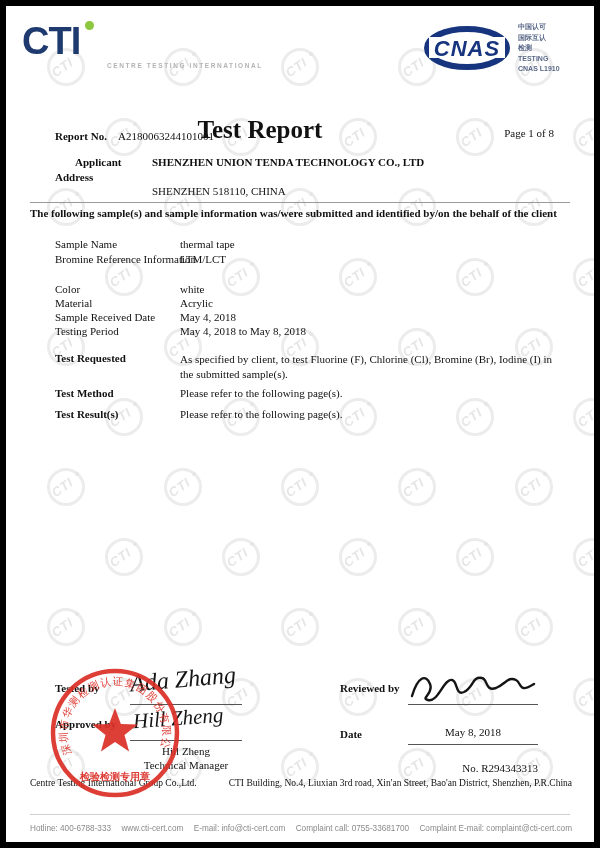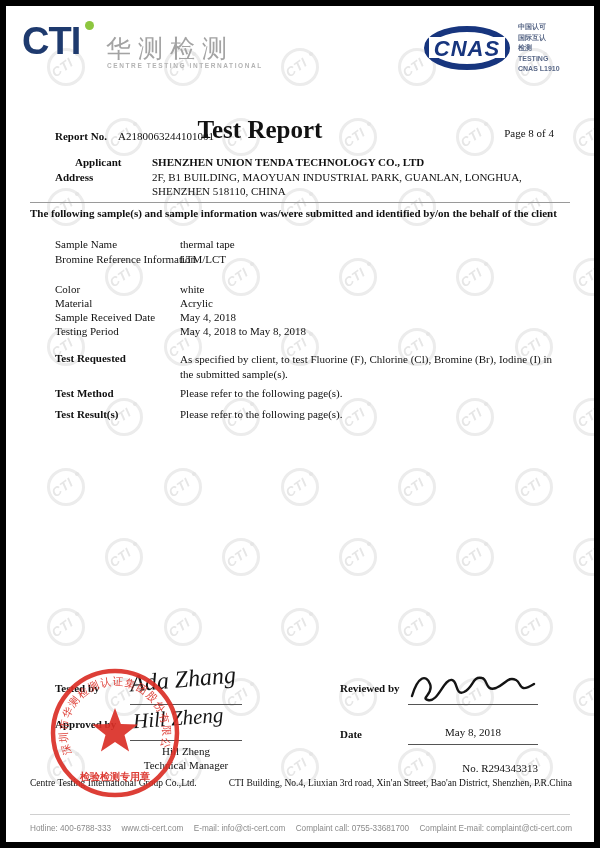--- a/index.html
+++ b/index.html
@@ -254,21 +254,20 @@
         <span>CTI</span>
       </div>
     </div>
 
   <div class="content">
 
     <div class="abs" style="left:16px;top:14px;">
       <span class="cti-word">CTI</span>
       <span class="cti-dot" style="left:63px;top:1px;"></span>
     </div>
-    <div class="abs cti-cn" style="left:100px;top:26px;">华测检测</div>
     <div class="abs cti-sub" style="left:101px;top:56px;">CENTRE TESTING INTERNATIONAL</div>
 
 
 
     <div class="abs" style="left:416px;top:18px;text-decoration:underline;">
       <svg width="90" height="50" viewBox="0 0 90 50">
         <ellipse cx="45" cy="24" rx="40" ry="19" fill="none" stroke="#17357e" stroke-width="6"></ellipse>
         <rect x="7" y="13" width="76" height="21" fill="#fff"></rect>
         <text x="45" y="32" text-anchor="middle" font-family="Liberation Sans,sans-serif" font-weight="bold" font-style="italic" font-size="22" fill="#17357e" letter-spacing="1">CNAS</text>
       </svg>
@@ -278,27 +277,26 @@
       <div>国际互认</div>
       <div>检测</div>
       <div>TESTING</div>
       <div>CNAS L1910</div>
     </div>
 
     <div class="abs title" style="left:0;top:78px;width:508px;margin-top:32px;">Test Report</div>
 
     <div class="abs lab" style="left:49px;top:124px;">Report No.</div>
     <div class="abs val" style="left:112px;top:124px;">A2180063244101001</div>
-    <div class="abs val" style="right:40px;top:121px;">Page 8 of 4</div>
+    <div class="abs val" style="right:40px;top:121px;">Page 1 of 8</div>
 
     <div class="abs lab" style="left:49px;top:150px;margin-left:20px;">Applicant</div>
     <div class="abs val" style="left:146px;top:150px;font-weight:bold;">SHENZHEN UNION TENDA TECHNOLOGY CO., LTD</div>
 
     <div class="abs lab" style="left:49px;top:165px;">Address</div>
-    <div class="abs val" style="left:146px;top:165px;">2F, B1 BUILDING, MAOYUAN INDUSTRIAL PARK, GUANLAN, LONGHUA,</div>
     <div class="abs val" style="left:146px;top:179px;">SHENZHEN 518110, CHINA</div>
 
     <div class="abs line" style="left:24px;right:24px;top:196px;"></div>
     <div class="abs statement" style="left:24px;top:200px;width:544px;">The following sample(s) and sample information was/were submitted and identified by/on the behalf of the client</div>
 
     <div class="abs lab" style="left:49px;top:232px;font-weight:normal;">Sample Name</div>
     <div class="abs val" style="left:174px;top:232px;">thermal tape</div>
     <div class="abs lab" style="left:49px;top:247px;font-weight:normal;">Bromine Reference Information</div>
     <div class="abs val" style="left:174px;top:247px;">LTM/LCT</div>
 

